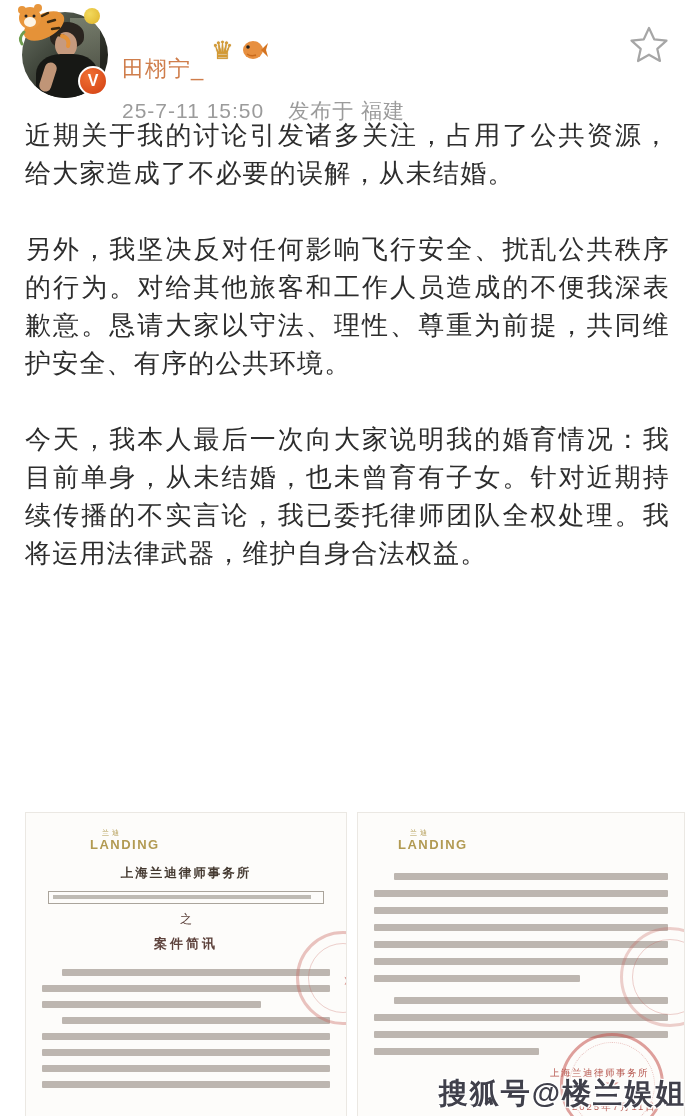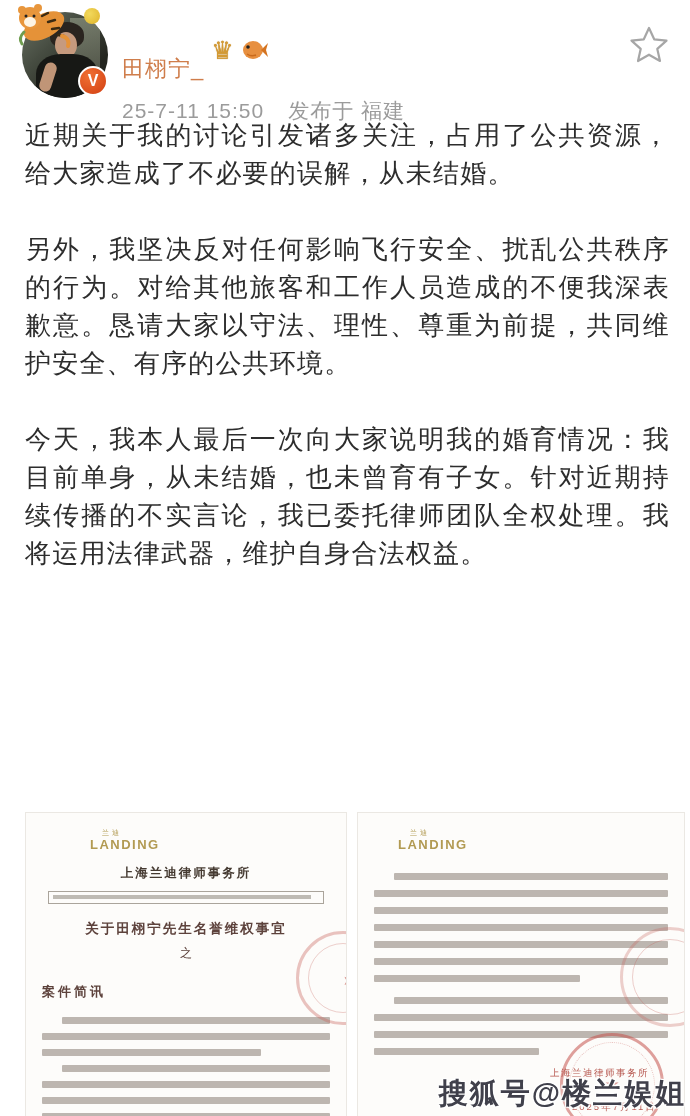--- a/index.html
+++ b/index.html
@@ -58,21 +58,21 @@
   .doc-logo{line-height:1;}
   .doc-left .doc-logo{margin-left:48px;margin-top:4px;}
   .doc-right .doc-logo{margin-left:24px;margin-top:4px;}
   .logo-cn{display:block;color:#b29a52;font-size:7px;letter-spacing:3px;margin-left:12px;}
   .logo-en{display:block;color:#b29a52;font-size:13px;font-weight:bold;letter-spacing:1.5px;margin-top:2px;filter:blur(.2px);}
   .firm-name{text-align:center;font-size:12.5px;font-weight:bold;color:#453a31;letter-spacing:2px;margin-top:14px;filter:blur(.3px);}
   .addr-bar{margin:9px auto 0;width:96%;border:1px solid #aaa49b;height:13px;box-sizing:border-box;padding:3px 4px;}
   .addr-bar i{display:block;height:4px;background:#8d867c;opacity:.55;filter:blur(.4px);}
   .doc-title{text-align:center;font-size:13.5px;font-weight:bold;color:#5d423c;letter-spacing:2px;margin-top:16px;filter:blur(.3px);}
   .doc-zhi{text-align:center;font-size:12px;color:#5d423c;margin-top:7px;filter:blur(.3px);}
-  .doc-subtitle{font-size:13px;font-weight:bold;color:#5d423c;letter-spacing:3px;margin-top:21px;filter:blur(.3px);}
+  .doc-subtitle{text-align:center;font-size:13px;font-weight:bold;color:#5d423c;letter-spacing:3px;margin-top:7px;filter:blur(.3px);}
   .doc-body{margin-top:16px;}
   .tl{display:block;height:6.5px;background:#93897f;opacity:.6;filter:blur(.45px);margin-bottom:9.5px;border-radius:1px;}
   .doc-right .tl{margin-bottom:10.5px;}
   .tl.ind{margin-left:20px;}
   .pgap{height:5px;}
 
   .stamp{position:absolute;border-radius:50%;border:3px solid rgba(199,99,92,.38);filter:blur(.7px);}
   .stamp .inner-ring{position:absolute;inset:9px;border-radius:50%;border:1px solid rgba(199,99,92,.30);}
   .stamp .arrow{position:absolute;left:50%;top:44%;color:rgba(186,60,52,.6);font-size:13px;}
   .stamp-side-left{right:-44px;top:118px;width:88px;height:88px;}
@@ -152,21 +152,20 @@
 
     <div class="doc doc-left">
       <div class="doc-logo">
         <span class="logo-cn">兰迪</span>
         <span class="logo-en">LANDING</span>
       </div>
       <div class="firm-name">上海兰迪律师事务所</div>
       <div class="addr-bar">
           <i style="width:97%"></i>
         </div>
-      <div class="doc-title">关于田栩宁先生名誉维权事宜</div>
       <div class="doc-zhi">之</div>
       <div class="doc-subtitle">案件简讯</div>
       <div class="doc-body">
         <i class="tl ind" style="width:calc(100% - 20px)"></i>
         <i class="tl" style="width:100%"></i>
         <i class="tl" style="width:76%"></i>
         <i class="tl ind" style="width:calc(100% - 20px)"></i>
         <i class="tl" style="width:100%"></i>
         <i class="tl" style="width:100%"></i>
         <i class="tl" style="width:100%"></i>

